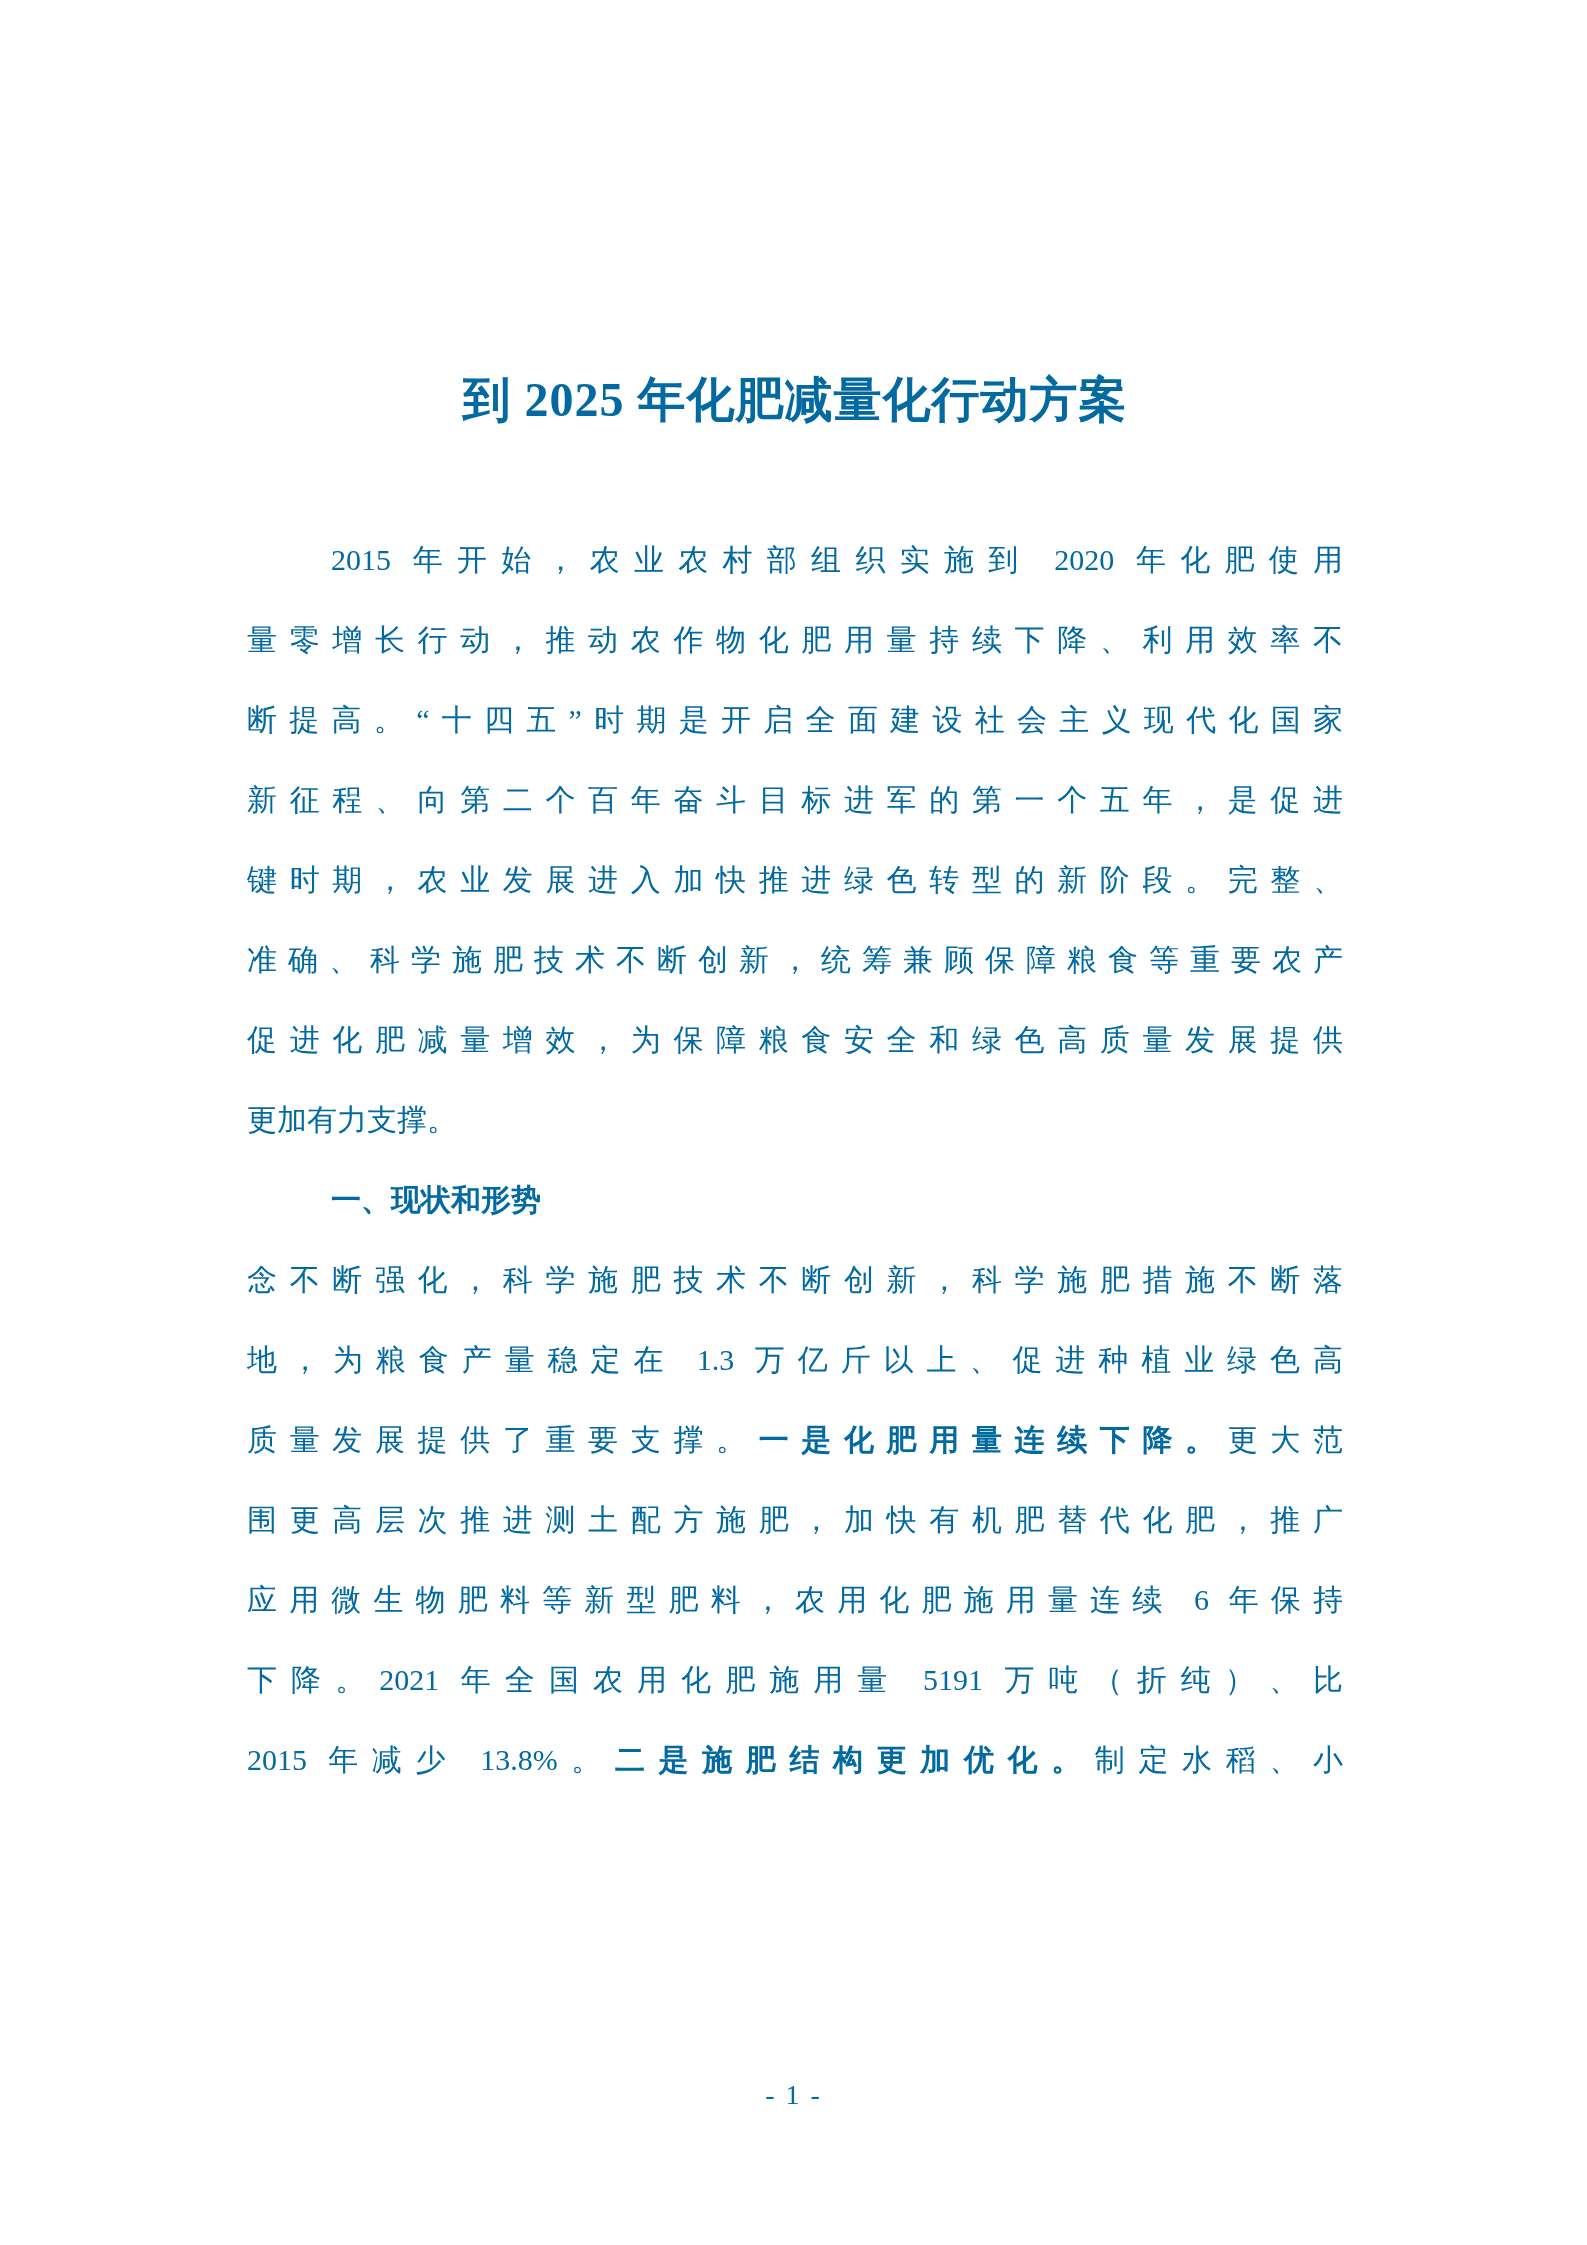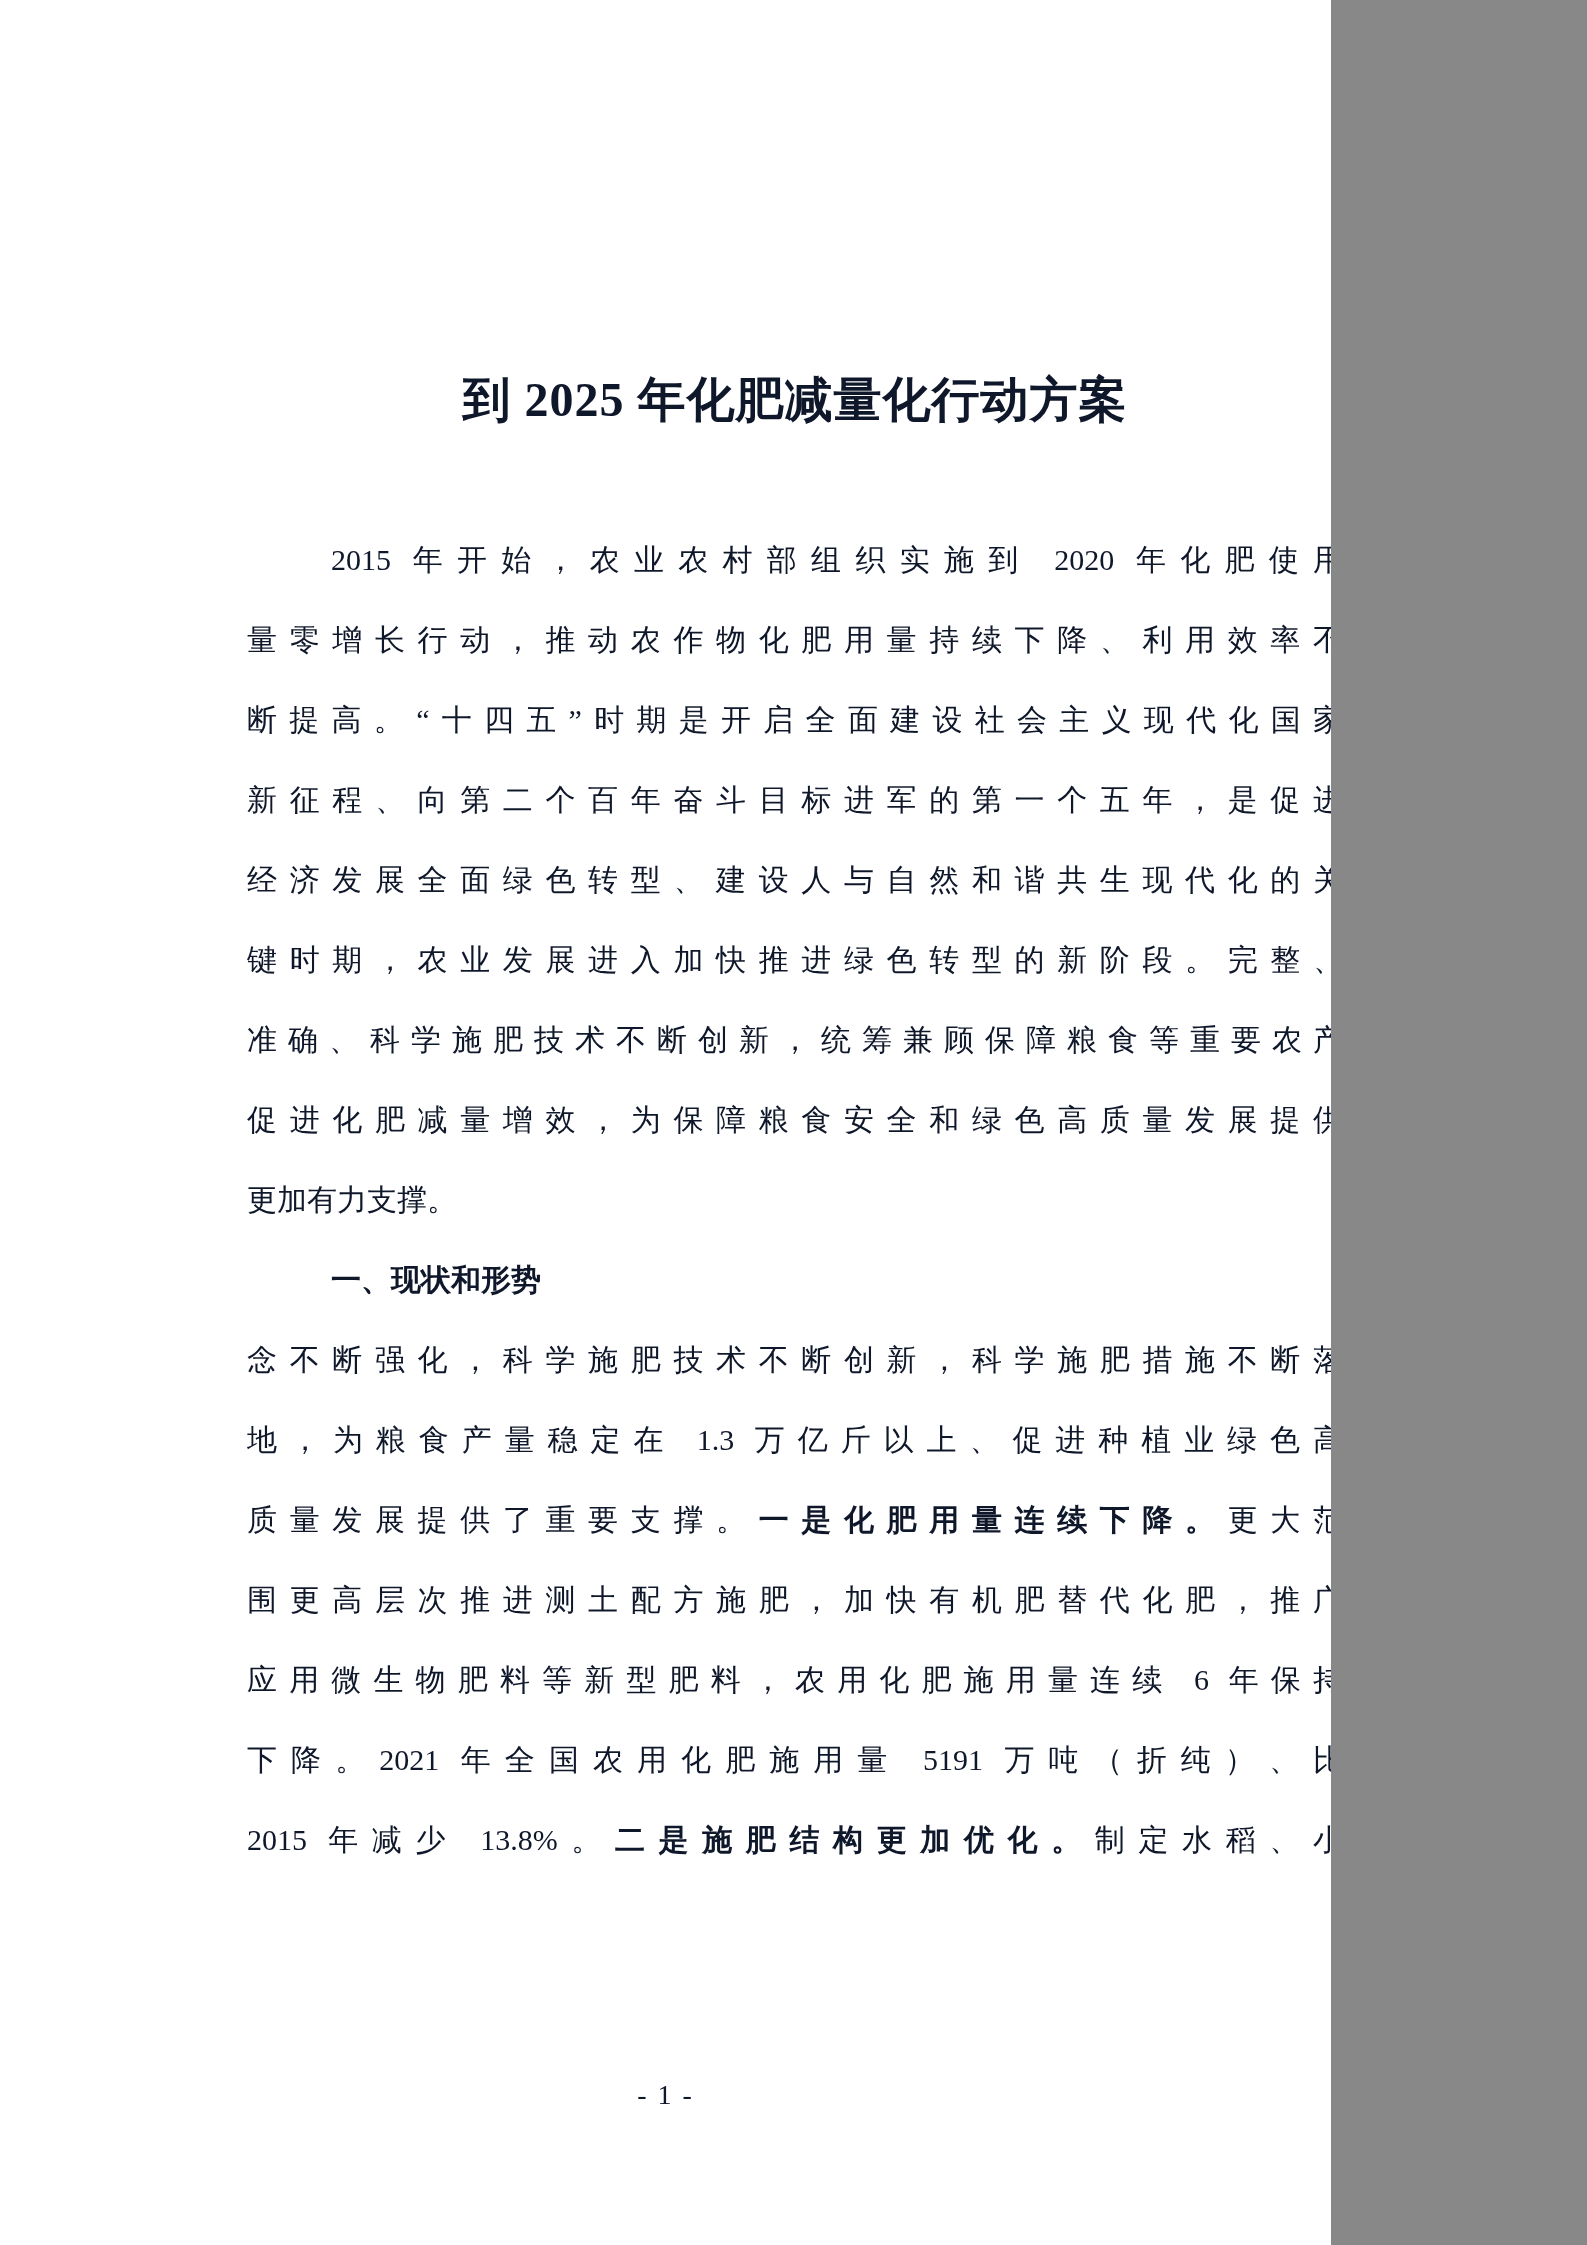--- a/index.html
+++ b/index.html
@@ -1,24 +1,24 @@
 <!DOCTYPE html>
 <html><head>
 <meta charset="utf-8">
 <style>
   * { margin: 0; padding: 0; box-sizing: border-box; }
   html, body { background: #888; }
   .page {
     position: relative;
-    width: 1331px;
+    width: 1587px;
     height: 2245px;
     background: #ffffff;
     overflow: hidden;
     font-family: "Liberation Serif", "DejaVu Serif", serif;
-    color: #0f172a;
+    color: #0369a1;
   }
   .content {
     position: absolute;
     left: 247px;
     top: 360px;
     width: 1096px;
   }
   .title-line {
     height: 80px;
     line-height: 80px;
@@ -63,21 +63,20 @@
 
 <div class="page">
   <div class="content">
     <div class="title-line">到 2025 年化肥减量化行动方案</div>
     <div class="blank-line"></div>
     <div>
         <div class="line indent justify"><span>2015 年开始，农业农村部组织实施到 2020 年化肥使用</span></div>
         <div class="line justify"><span>量零增长行动，推动农作物化肥用量持续下降、利用效率不</span></div>
         <div class="line justify"><span>断提高。“十四五”时期是开启全面建设社会主义现代化国家</span></div>
         <div class="line justify"><span>新征程、向第二个百年奋斗目标进军的第一个五年，是促进</span></div>
-        <div class="line justify"><span>经济发展全面绿色转型、建设人与自然和谐共生现代化的关</span></div>
         <div class="line justify"><span>键时期，农业发展进入加快推进绿色转型的新阶段。完整、</span></div>
         <div class="line justify"><span>准确、科学施肥技术不断创新，统筹兼顾保障粮食等重要农产</span></div>
         <div class="line justify"><span>促进化肥减量增效，为保障粮食安全和绿色高质量发展提供</span></div>
         <div class="line"><span>更加有力支撑。</span></div>
         <div class="line heading indent"><span class="bold-run">一、现状和形势</span></div>
         <div class="line justify"><span>念不断强化，科学施肥技术不断创新，科学施肥措施不断落</span></div>
         <div class="line justify"><span>地，为粮食产量稳定在 1.3 万亿斤以上、促进种植业绿色高</span></div>
         <div class="line justify"><span>质量发展提供了重要支撑。</span><span class="bold-run">一是化肥用量连续下降。</span><span>更大范</span></div>
         <div class="line justify"><span>围更高层次推进测土配方施肥，加快有机肥替代化肥，推广</span></div>
         <div class="line justify"><span>应用微生物肥料等新型肥料，农用化肥施用量连续 6 年保持</span></div>

